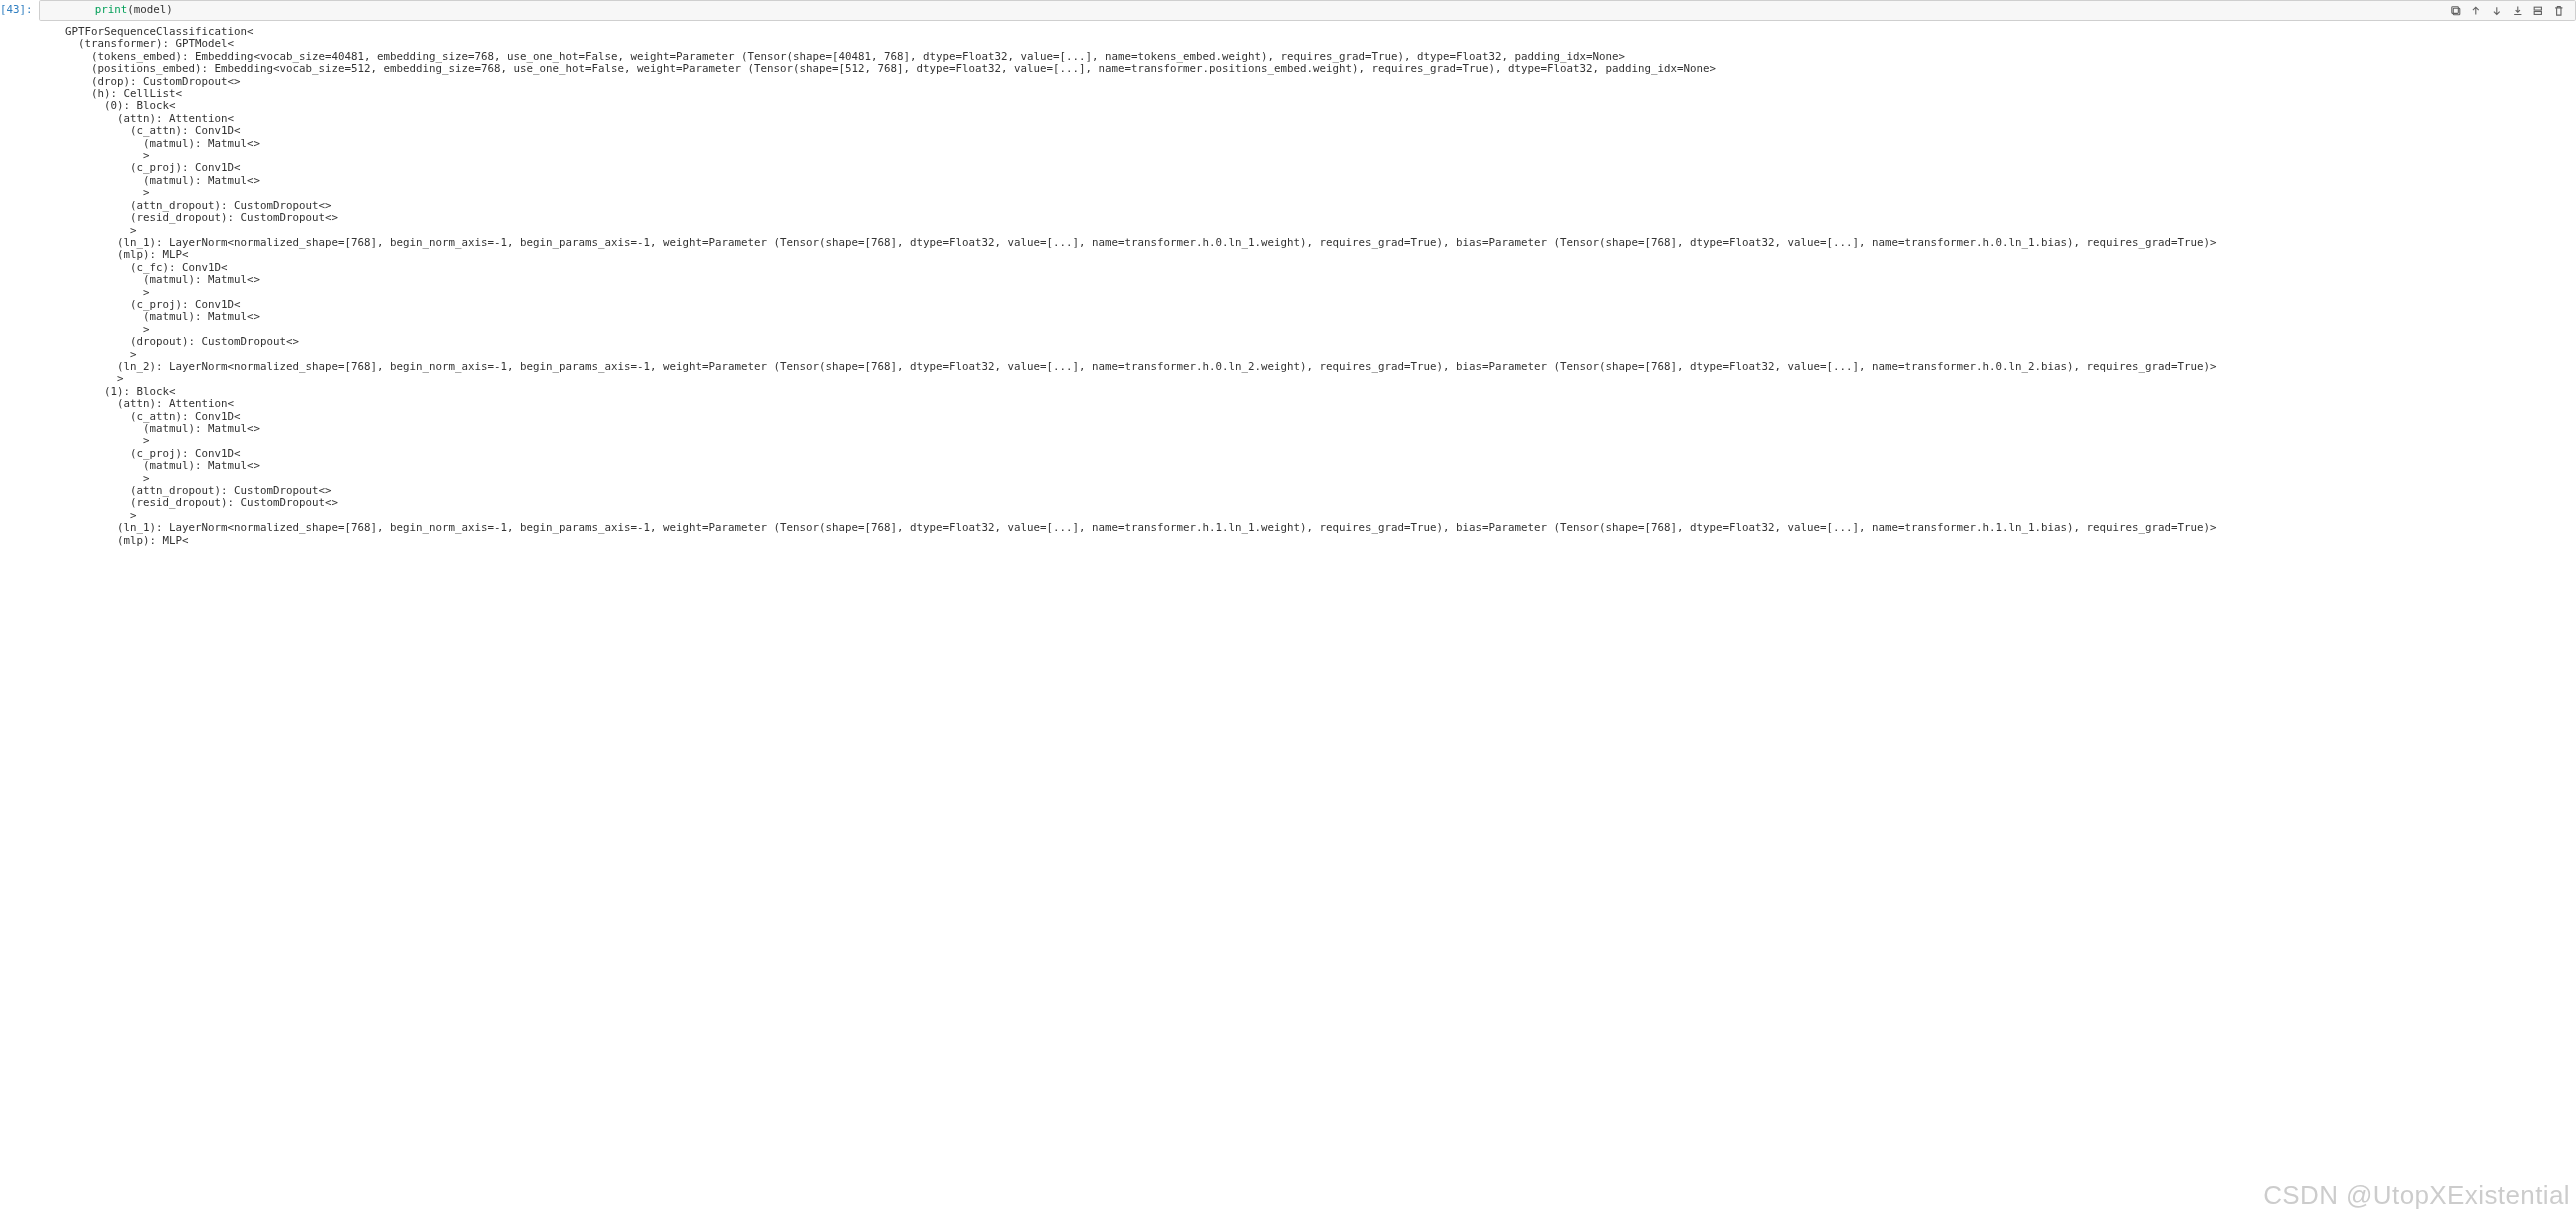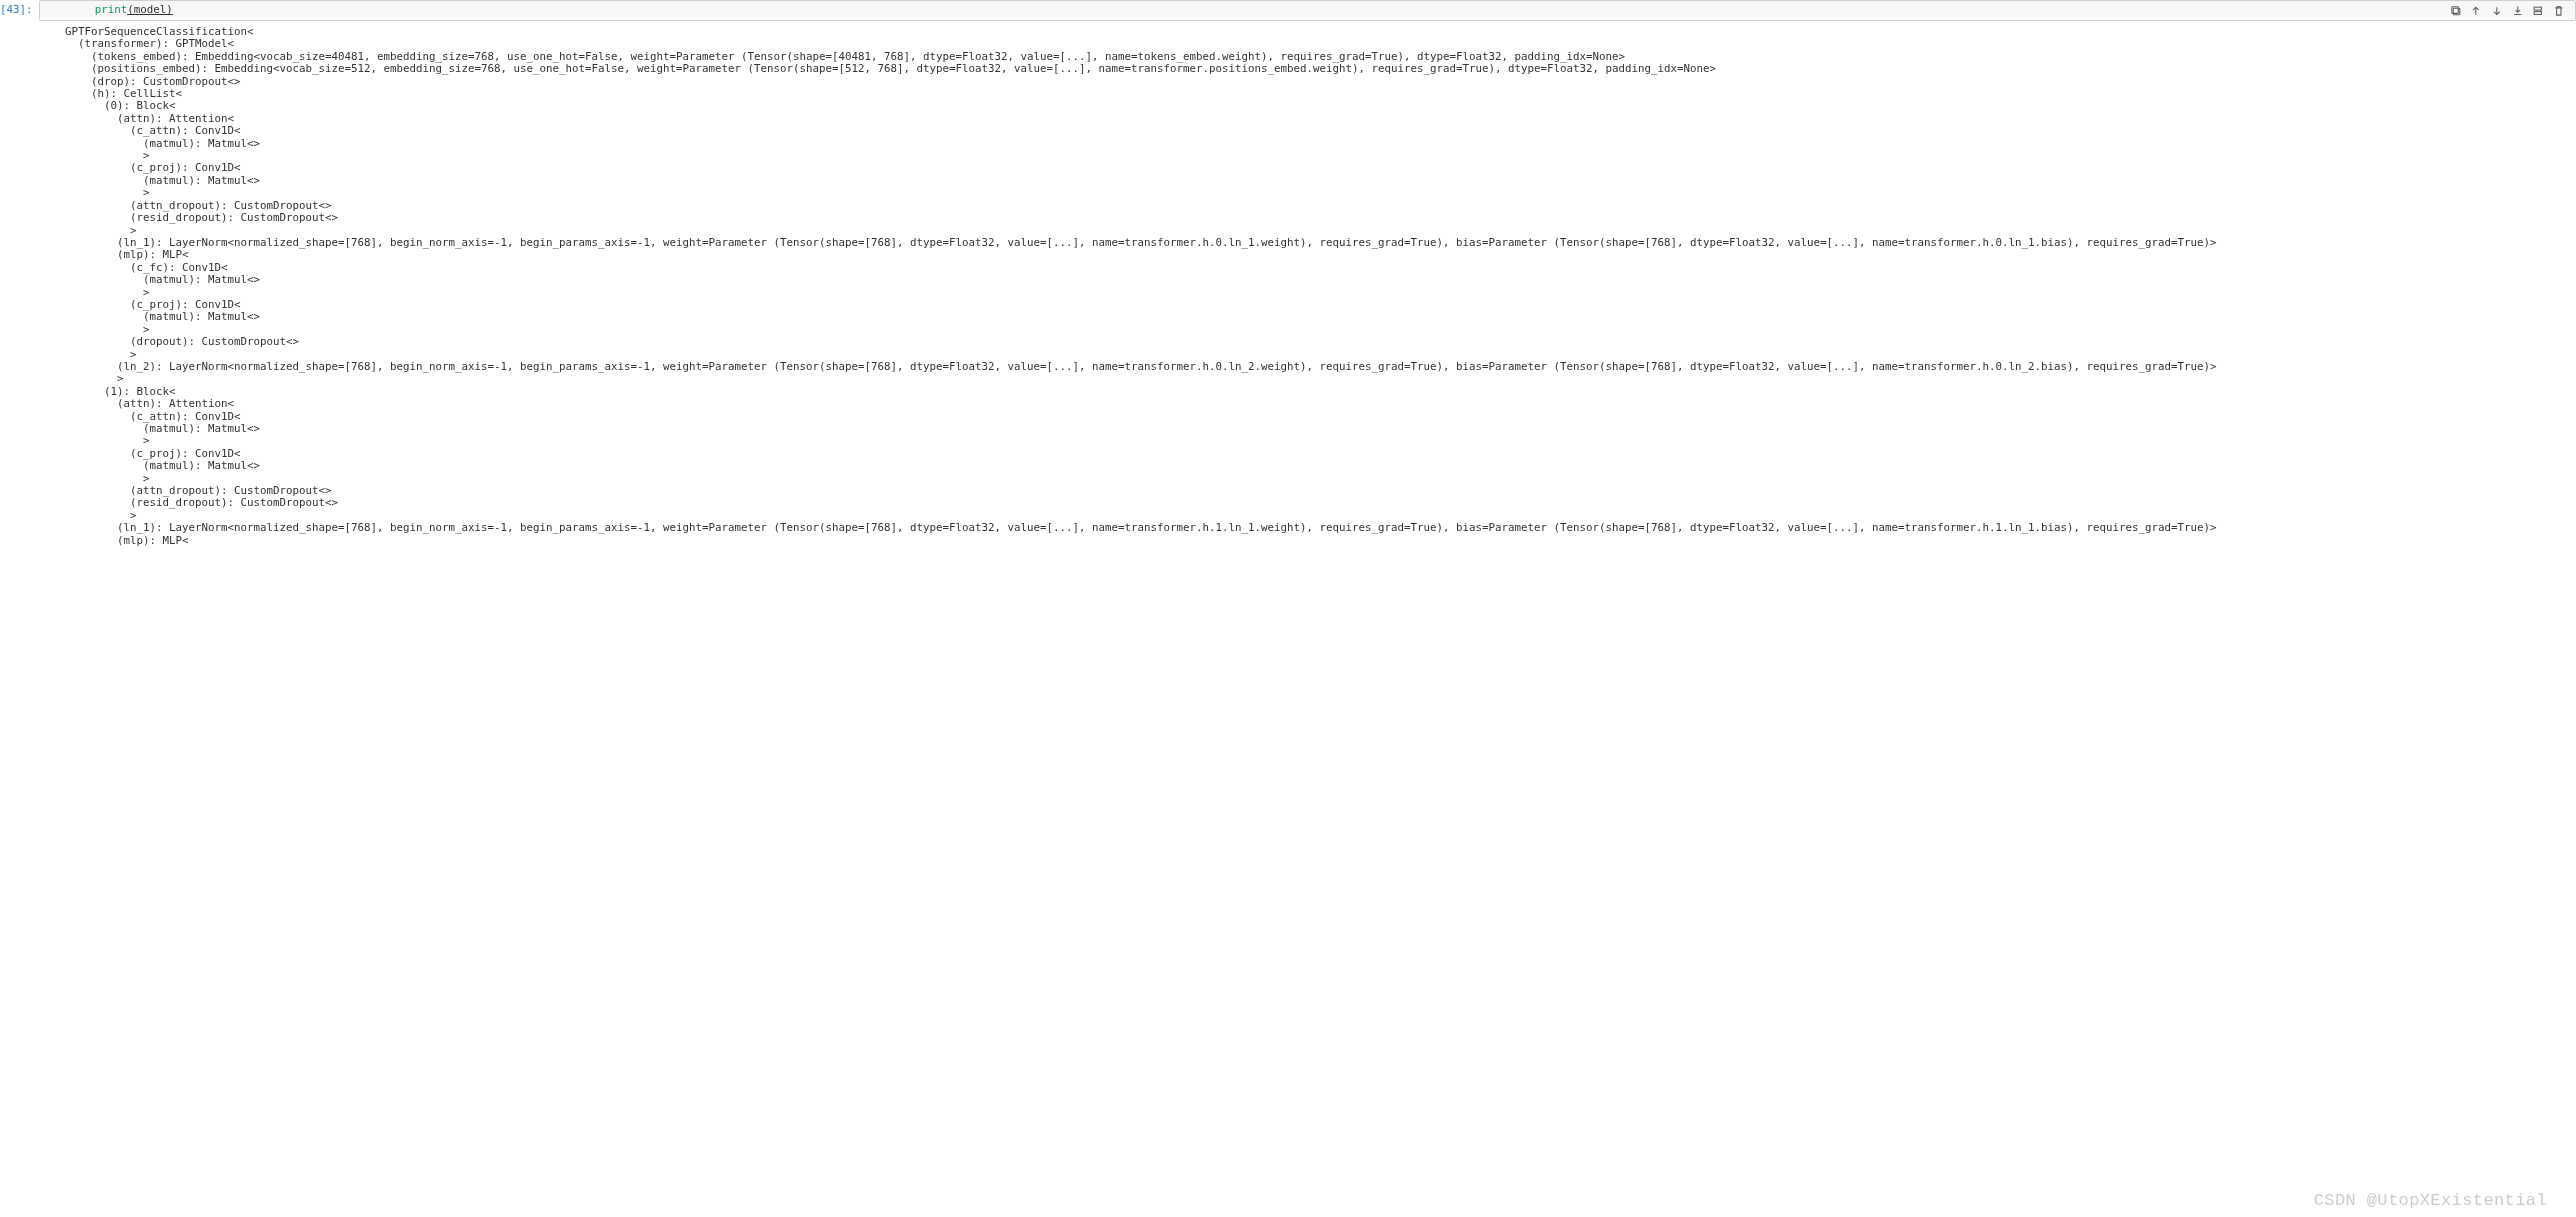--- a/index.html
+++ b/index.html
@@ -28,21 +28,21 @@
       display: flex;
       align-items: center;
       justify-content: space-between;
       min-height: 20px;
     }
     .code-line {
       font-family: monospace;
       white-space: pre;
     }
     .func { color: #05a05a; padding-left: 48px; }
-    .text { color: #333; text-decoration: underline; }
+    .text { color: #333; }
     .toolbar {
       display: flex;
       gap: 8.3px;
       padding-right: 3.3px;
     }
     .toolbar .icon {
       width: 12.4px;
       height: 12.4px;
       cursor: pointer;
       color: #616161;
@@ -55,24 +55,24 @@
       padding: 5px 0 0 41px;
       font-family: monospace;
       white-space: pre-wrap;
       word-break: break-all;
       color: #333;
       margin-left: 24px;
     }
     .watermark {
       position: fixed;
       bottom: 6.6px;
-      right: 29px;
-      font-size: 17px;
+      right: 6px;
+      font-size: 26px;
       color: rgba(120,120,120,0.38);
-      font-family: Liberation Mono, monospace;
+      font-family: Liberation Sans, sans-serif;
       font-weight: 400;
       letter-spacing: 0.4px;
       pointer-events: none;
     }
   </style>
 </head>
 <body>
 
 <div class="cell">
   <div class="prompt">[43]:</div>

